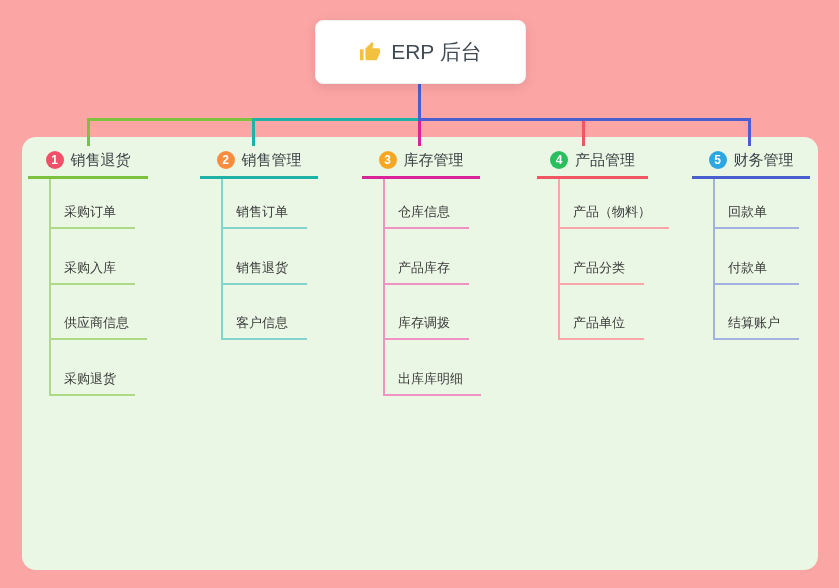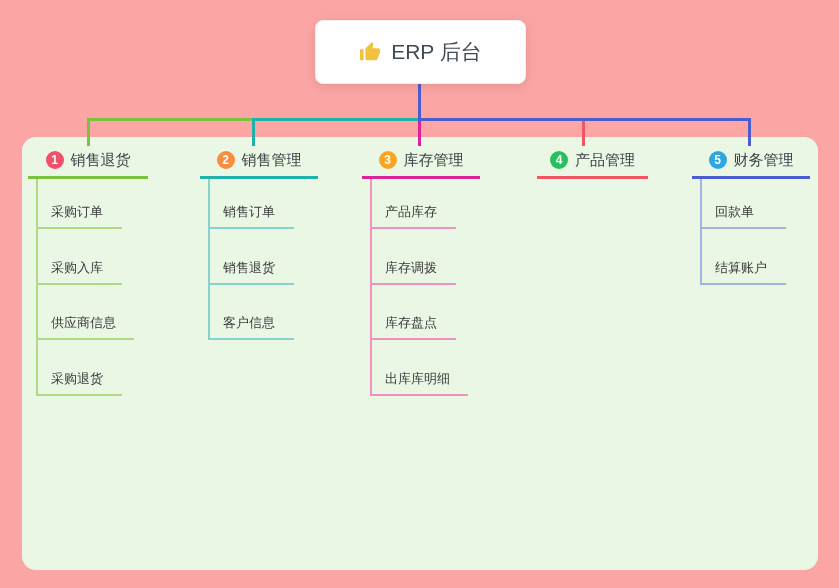--- a/index.html
+++ b/index.html
@@ -33,21 +33,21 @@
     height:24px;padding-bottom:4px;
     border-bottom:3px solid var(--main);
     font-size:15px;font-weight:500;color:#3c4247;white-space:nowrap;
   }
   .num{
     width:18px;height:18px;border-radius:50%;background:var(--circle);
     color:#ffffff;font-size:12px;font-weight:bold;line-height:18px;
     text-align:center;flex:0 0 auto;
   }
   .children{
-    margin-left:8px;border-left:2px solid var(--light);
+    margin-left:21px;border-left:2px solid var(--light);
   }
   .child{
     box-sizing:border-box;height:55.5px;display:flex;align-items:flex-end;
     width:max-content;min-width:84px;
     padding:0 18px 6px 13px;
     border-bottom:2px solid var(--light);
     font-size:13px;color:#3a3a3a;white-space:nowrap;
   }
   .child:first-child{height:50px;}
 </style>
@@ -118,49 +118,63 @@
     </div>
   </div>
 
   <div class="branch" style="left: 362px; width: 118px; --main: #da2398; --light: #ef93c3; --circle: #f7a723;">
     <div class="branch-head">
       <span class="num">3</span>
       <span>库存管理</span>
     </div>
     <div class="children">
       <div class="child">
+          <span>仓库信息</span>
+        </div>
+      <div class="child">
           <span>产品库存</span>
         </div>
       <div class="child">
           <span>库存调拨</span>
-        </div>
-      <div class="child">
-          <span>库存盘点</span>
         </div>
       <div class="child">
           <span>出库库明细</span>
         </div>
     </div>
   </div>
 
   <div class="branch" style="left: 537px; width: 111px; --main: #f25662; --light: #f8a6aa; --circle: #29bf5c;">
     <div class="branch-head">
       <span class="num">4</span>
       <span>产品管理</span>
+    </div>
+    <div class="children">
+      <div class="child">
+          <span>产品（物料）</span>
+        </div>
+      <div class="child">
+          <span>产品分类</span>
+        </div>
+      <div class="child">
+          <span>产品单位</span>
+        </div>
     </div>
   </div>
 
   <div class="branch" style="left: 692px; width: 118px; --main: #4a5ed0; --light: #a3b2e0; --circle: #2da7e2;">
     <div class="branch-head">
       <span class="num">5</span>
       <span>财务管理</span>
     </div>
     <div class="children">
       <div class="child">
           <span>回款单</span>
         </div>
       <div class="child">
+          <span>付款单</span>
+        </div>
+      <div class="child">
           <span>结算账户</span>
         </div>
     </div>
   </div>
 
 </div>
 
 </body></html>

